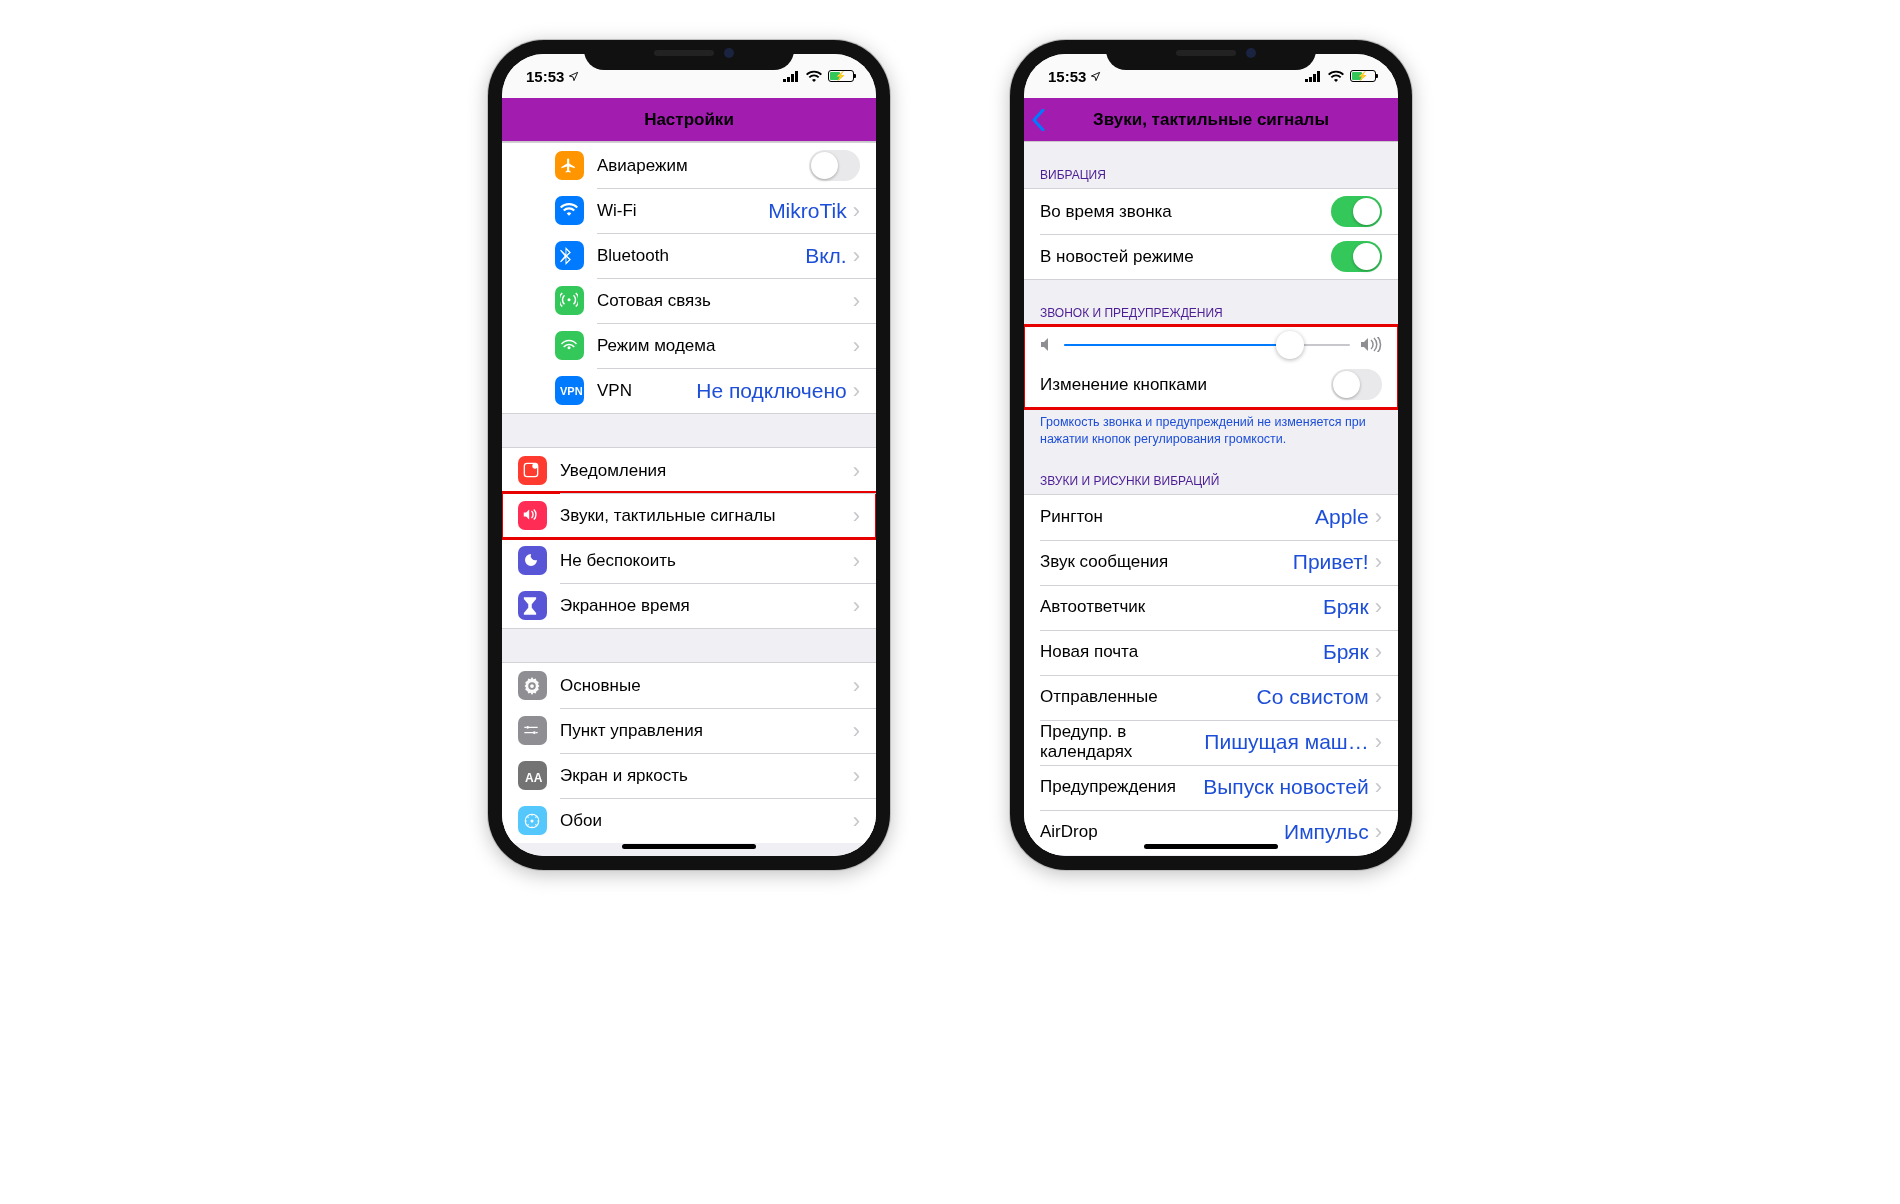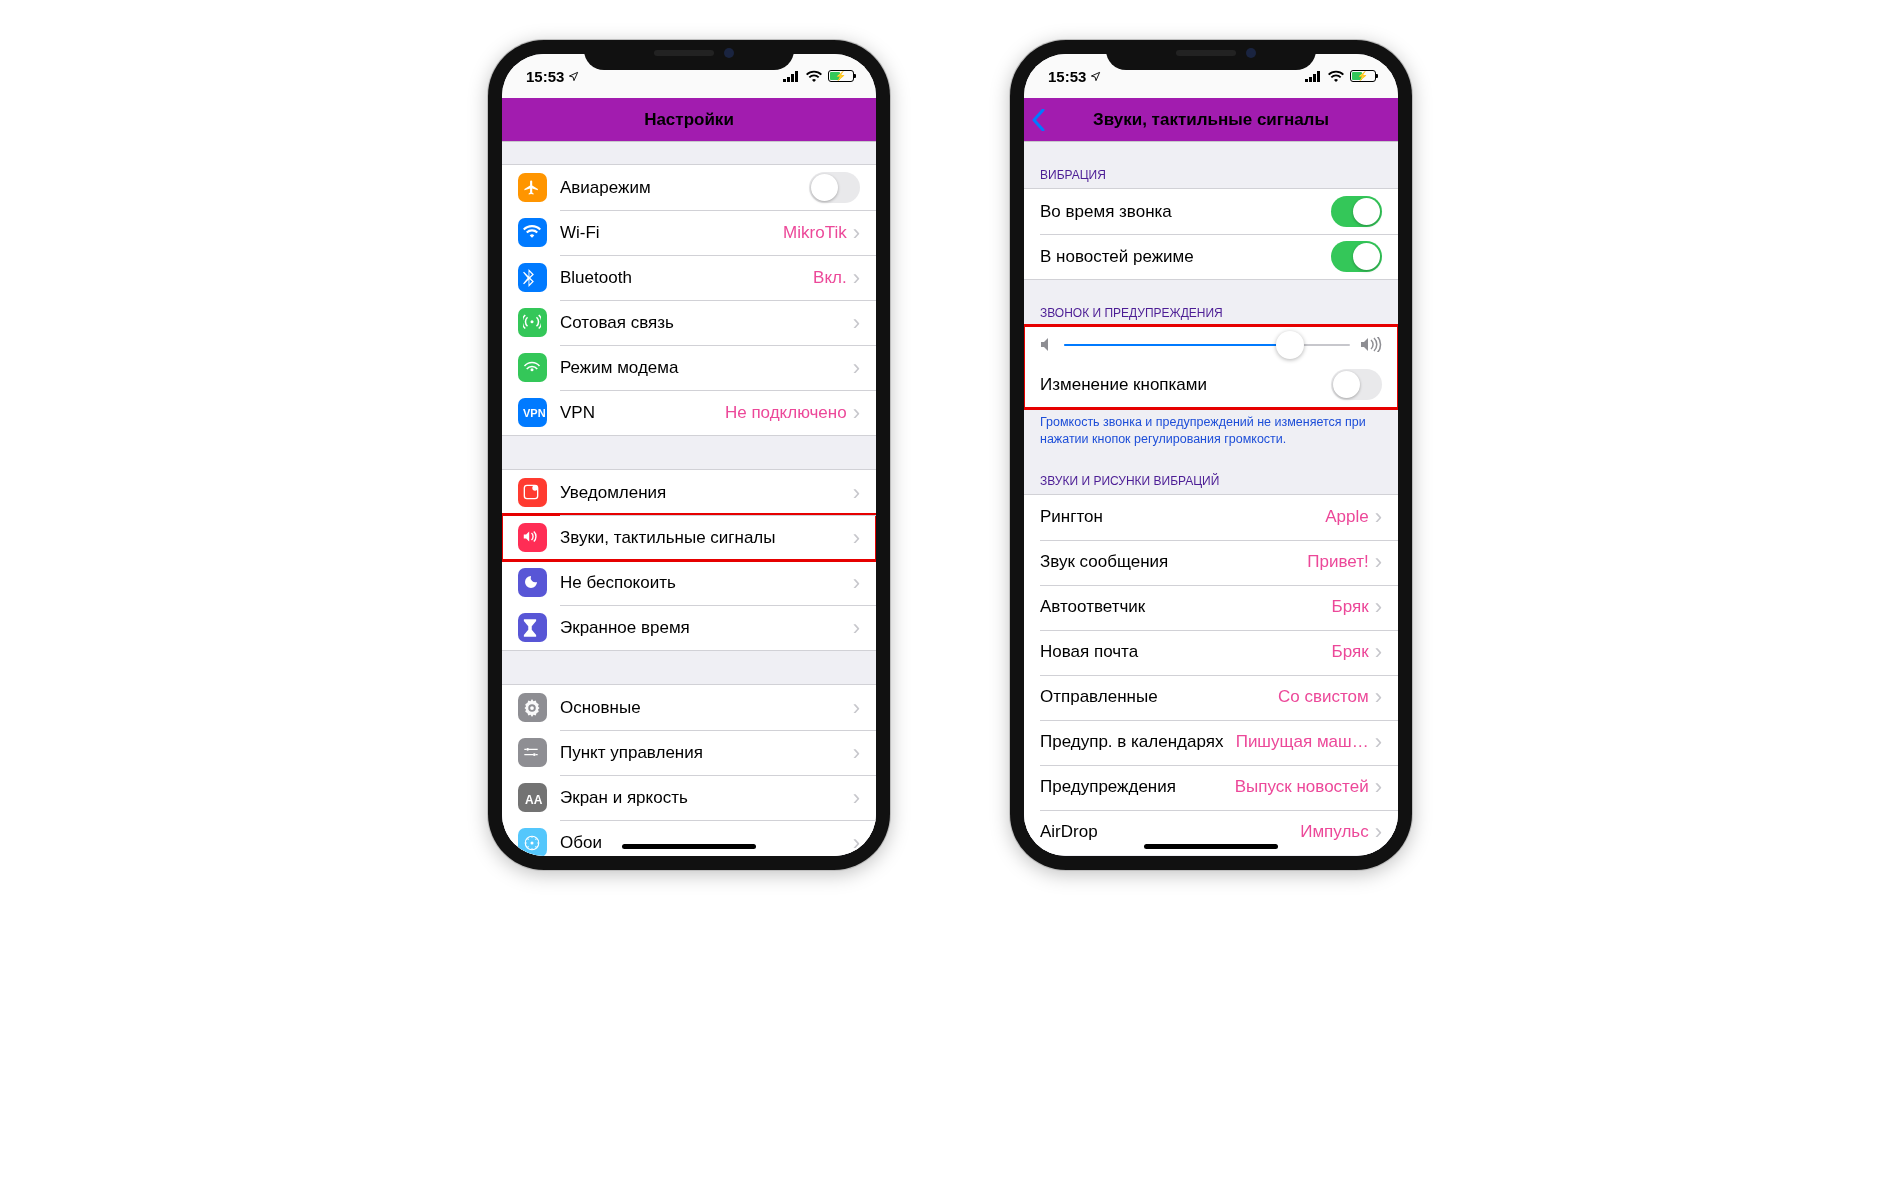--- a/index.html
+++ b/index.html
@@ -104,21 +104,21 @@
     content:""; position:absolute; left:16px; right:0; top:0; height:1px; background:#d1d1d6;
   }
   .row.has-icon + .row.has-icon::before { left: 58px; }
   .row .icon {
     width:29px; height:29px; border-radius:7px;
     margin-right:13px;
     display:flex; align-items:center; justify-content:center;
     color:#fff;
   }
   .row .label { flex:1; font-size:17px; }
-  .row .value { font-size:17px; color:#ec4899; margin-right:6px;}
+  .row .value { font-size:21px; color:#1d4ed8; margin-right:6px;}
   .chevron { color:#c7c7cc; font-size:22px; line-height:1; }
   .switch {
     width:51px; height:31px; border-radius:31px; background:#e9e9eb; position:relative;
     transition:.2s;
   }
   .switch::after{
     content:""; position:absolute; left:2px; top:2px; width:27px; height:27px;
     background:#fff; border-radius:50%; box-shadow:0 1px 3px rgba(0,0,0,.3);
   }
   .switch.on { background:#34c759; }
@@ -159,21 +159,21 @@
         <div class="batt-icon">
             <div class="fill"></div>
             <span class="bolt">⚡</span>
           </div>
       </div>
     </div>
     <div class="navtitle">
       <span>Настройки</span>
     </div>
     <div class="content">
-      <div class="group" style="margin-top:22px;" id="p1g1">
+      <div class="group" style="padding-left:37px;" id="p1g1">
           <div class="row has-icon">
             <div class="icon" style="background: rgb(255, 149, 0);">
               <svg width="29" height="29" viewBox="0 0 29 29">
                 <g transform="translate(5 6)">
                   <svg width="17" height="17" viewBox="0 0 24 24">
                     <path fill="#fff" d="M21 16v-2l-8-5V3.5a1.5 1.5 0 00-3 0V9l-8 5v2l8-2.5V19l-2 1.5V22l3.5-1 3.5 1v-1.5L13 19v-5.5z"></path>
                   </svg>
                 </g>
               </svg>
             </div>

